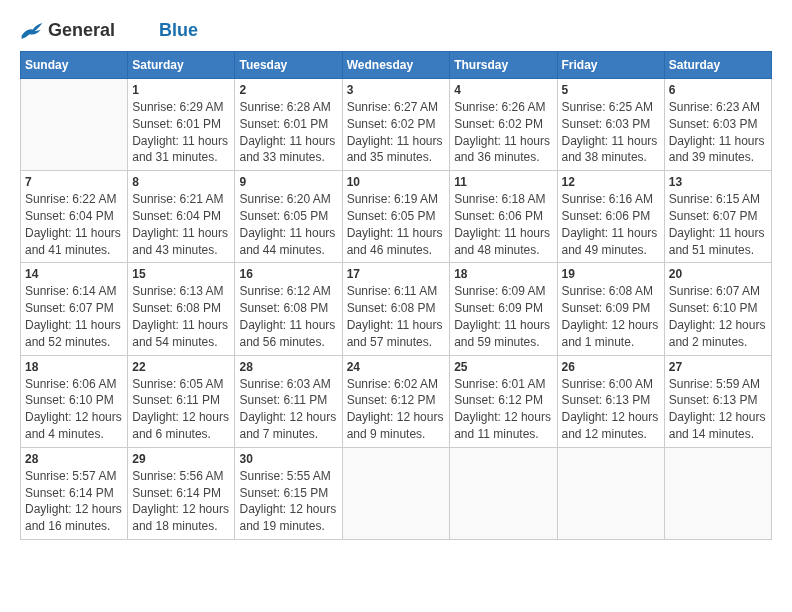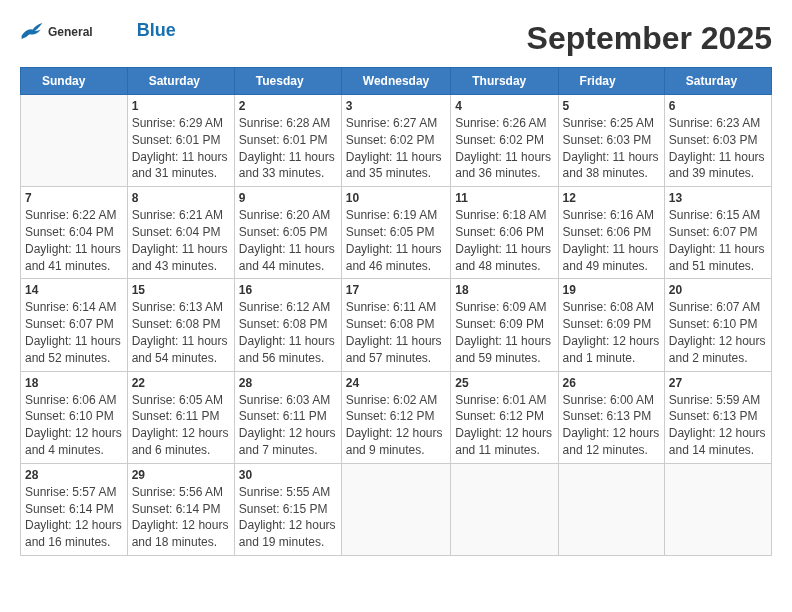--- a/index.html
+++ b/index.html
@@ -15,21 +15,21 @@
       justify-content: space-between;
       align-items: flex-start;
       margin-bottom: 10px;
     }
     .logo {
       display: flex;
       align-items: center;
       gap: 4px;
     }
     .logo-text-general {
-      font-size: 12px;
+      font-size: 18px;
       font-weight: bold;
       color: #333;
     }
     .logo-text-blue {
       font-size: 18px;
       font-weight: bold;
       color: #1a6faf;
       padding-left: 44px;
     }
     .logo-bird {
@@ -49,21 +49,21 @@
       color: #555;
     }
     .calendar {
       width: 100%;
       border-collapse: collapse;
       font-size: 11px;
     }
     .calendar th {
       background-color: #3a7abf;
       color: #fff;
-      padding: 6px 21px;
+      padding: 6px 4px;
       text-align: left;
       font-size: 12px;
       border: 1px solid #2a6aaf;
     }
     .calendar td {
       border: 1px solid #ccc;
       vertical-align: top;
       padding: 4px;
       width: 108px;
       min-height: 80px;
@@ -94,21 +94,20 @@
 <div class="header">
   <div class="logo">
     <svg class="logo-bird" viewBox="0 0 30 24" xmlns="http://www.w3.org/2000/svg">
       <path d="M2 18 Q8 8 16 10 Q20 4 28 2 Q22 10 18 12 Q22 12 26 10 Q20 18 12 16 Q8 20 2 22Z" fill="#1a6faf"></path>
     </svg>
     <div>
       <span class="logo-text-general">General</span><span class="logo-text-blue">Blue</span>
     </div>
   </div>
   <div class="title-block">
-    <div class="month-title">September 2025</div>
   </div>
 </div>
 
 <table class="calendar">
   <thead>
     <tr id="weekday-header">
         <th>Sunday</th>
         <th>Saturday</th>
         <th>Tuesday</th>
         <th>Wednesday</th>

